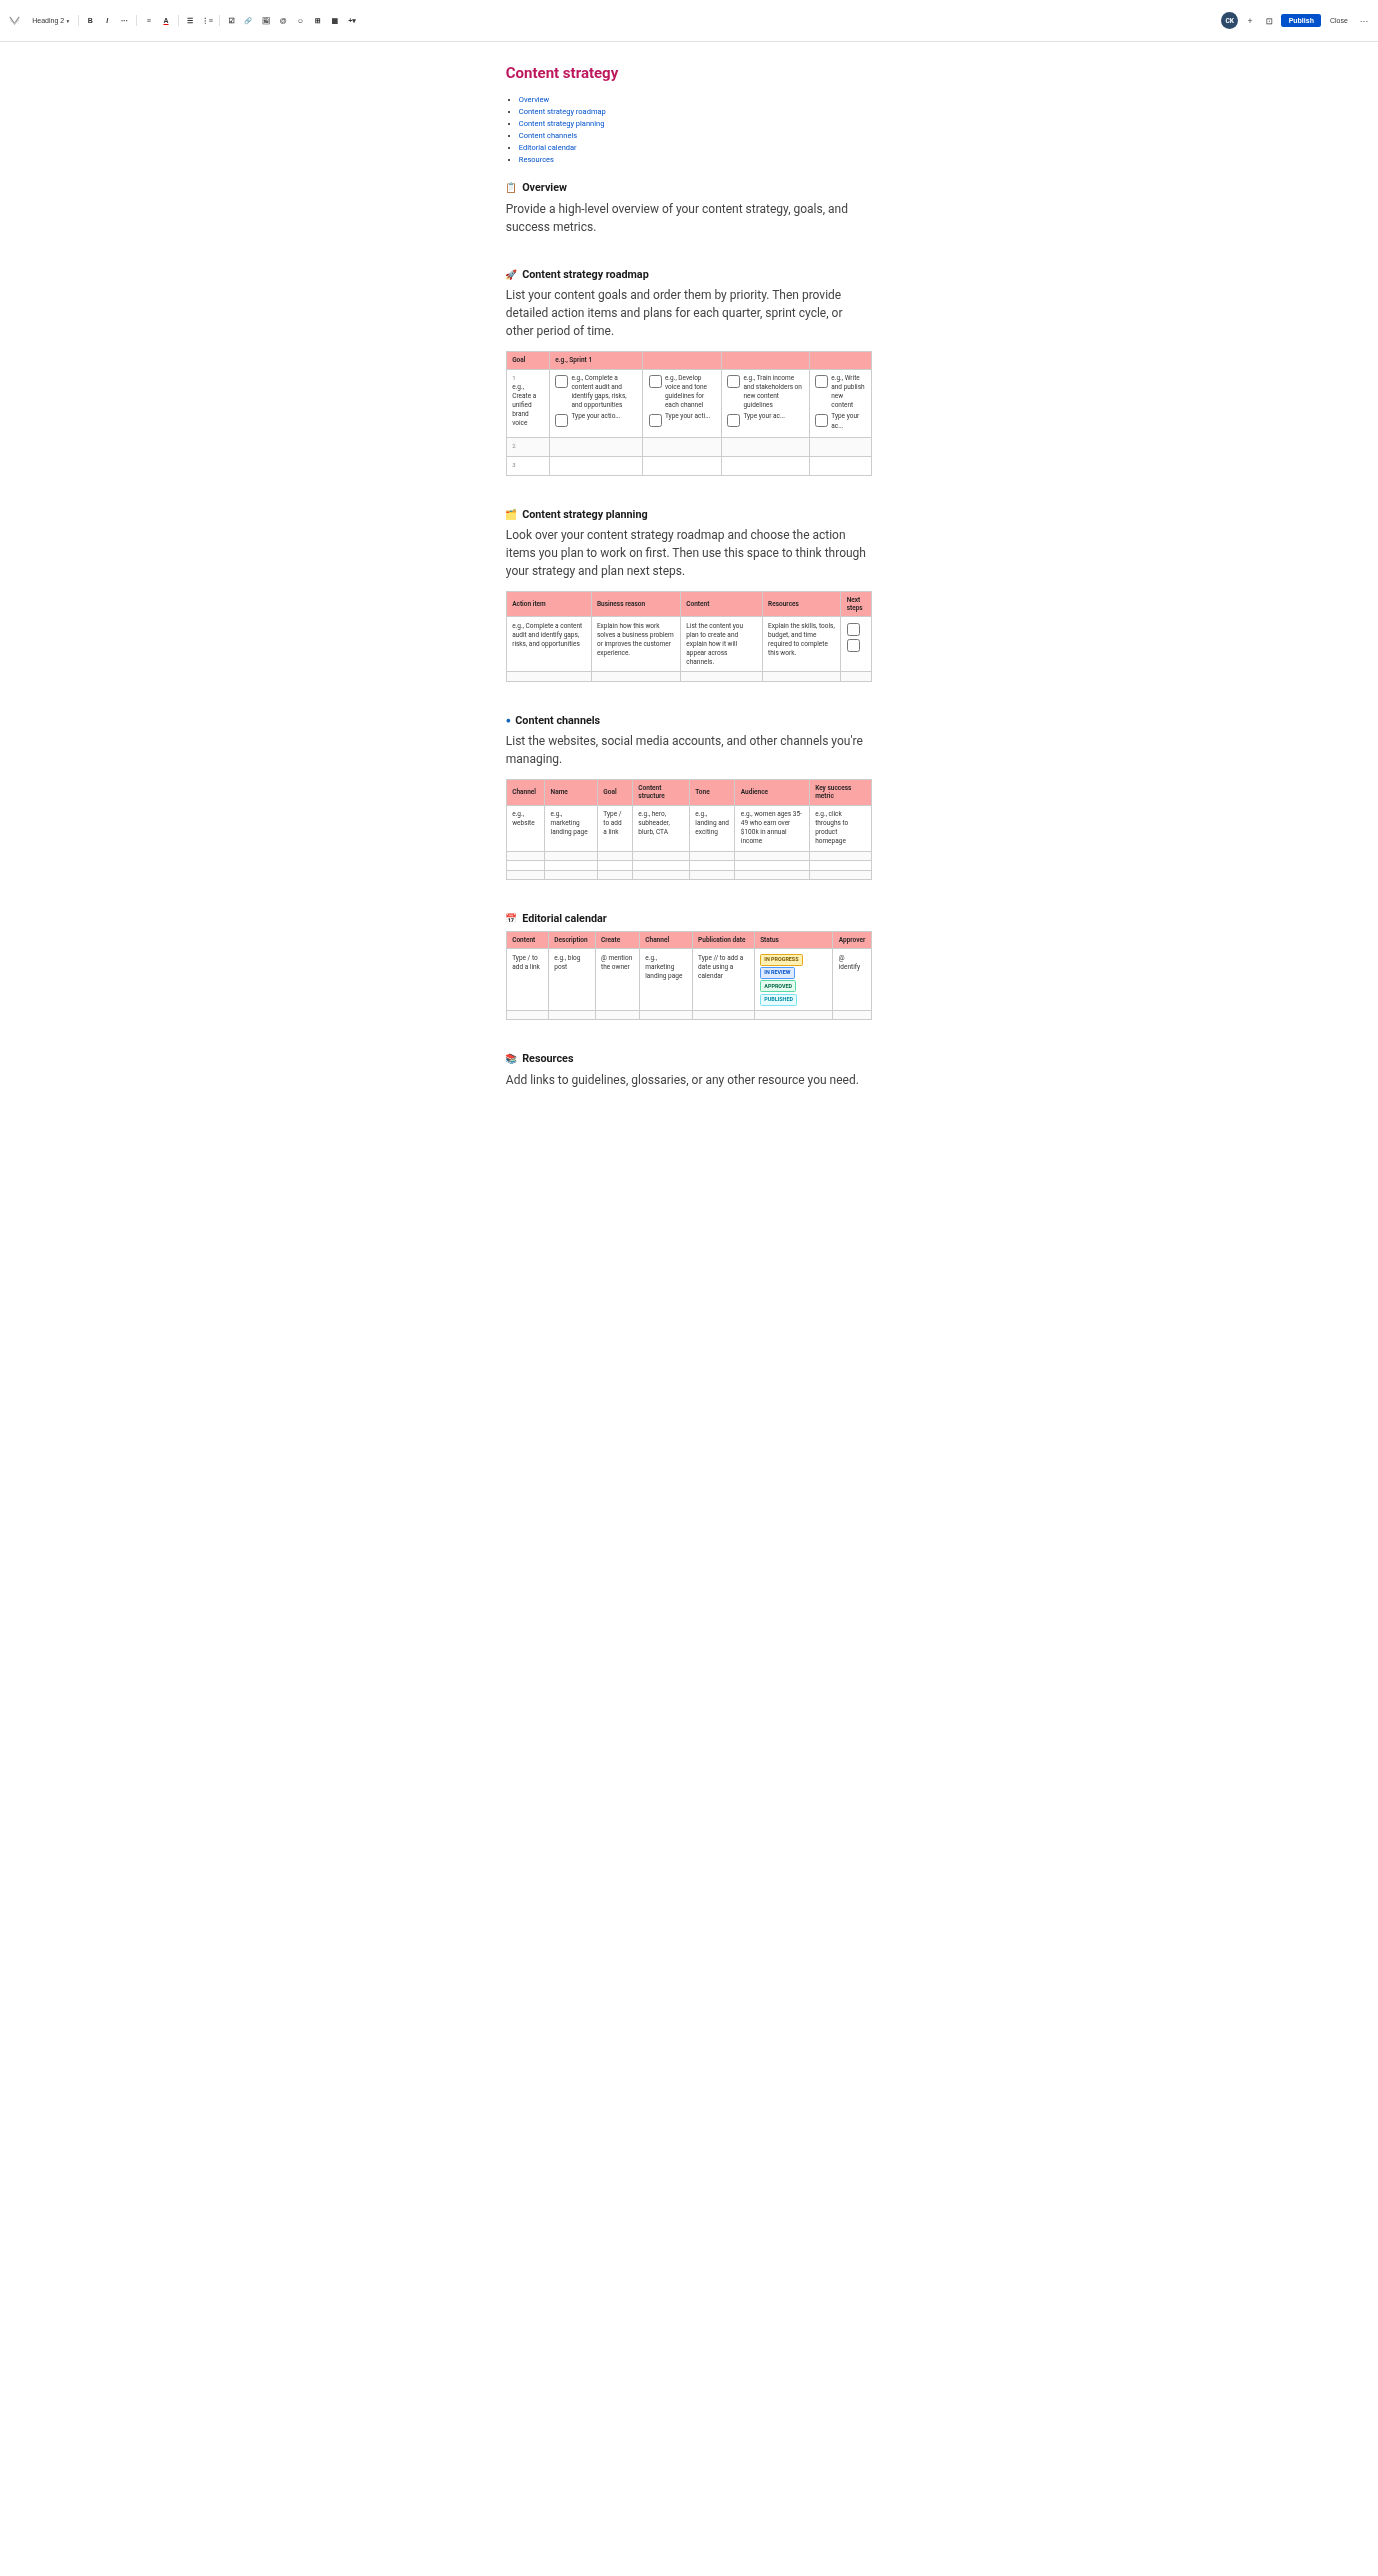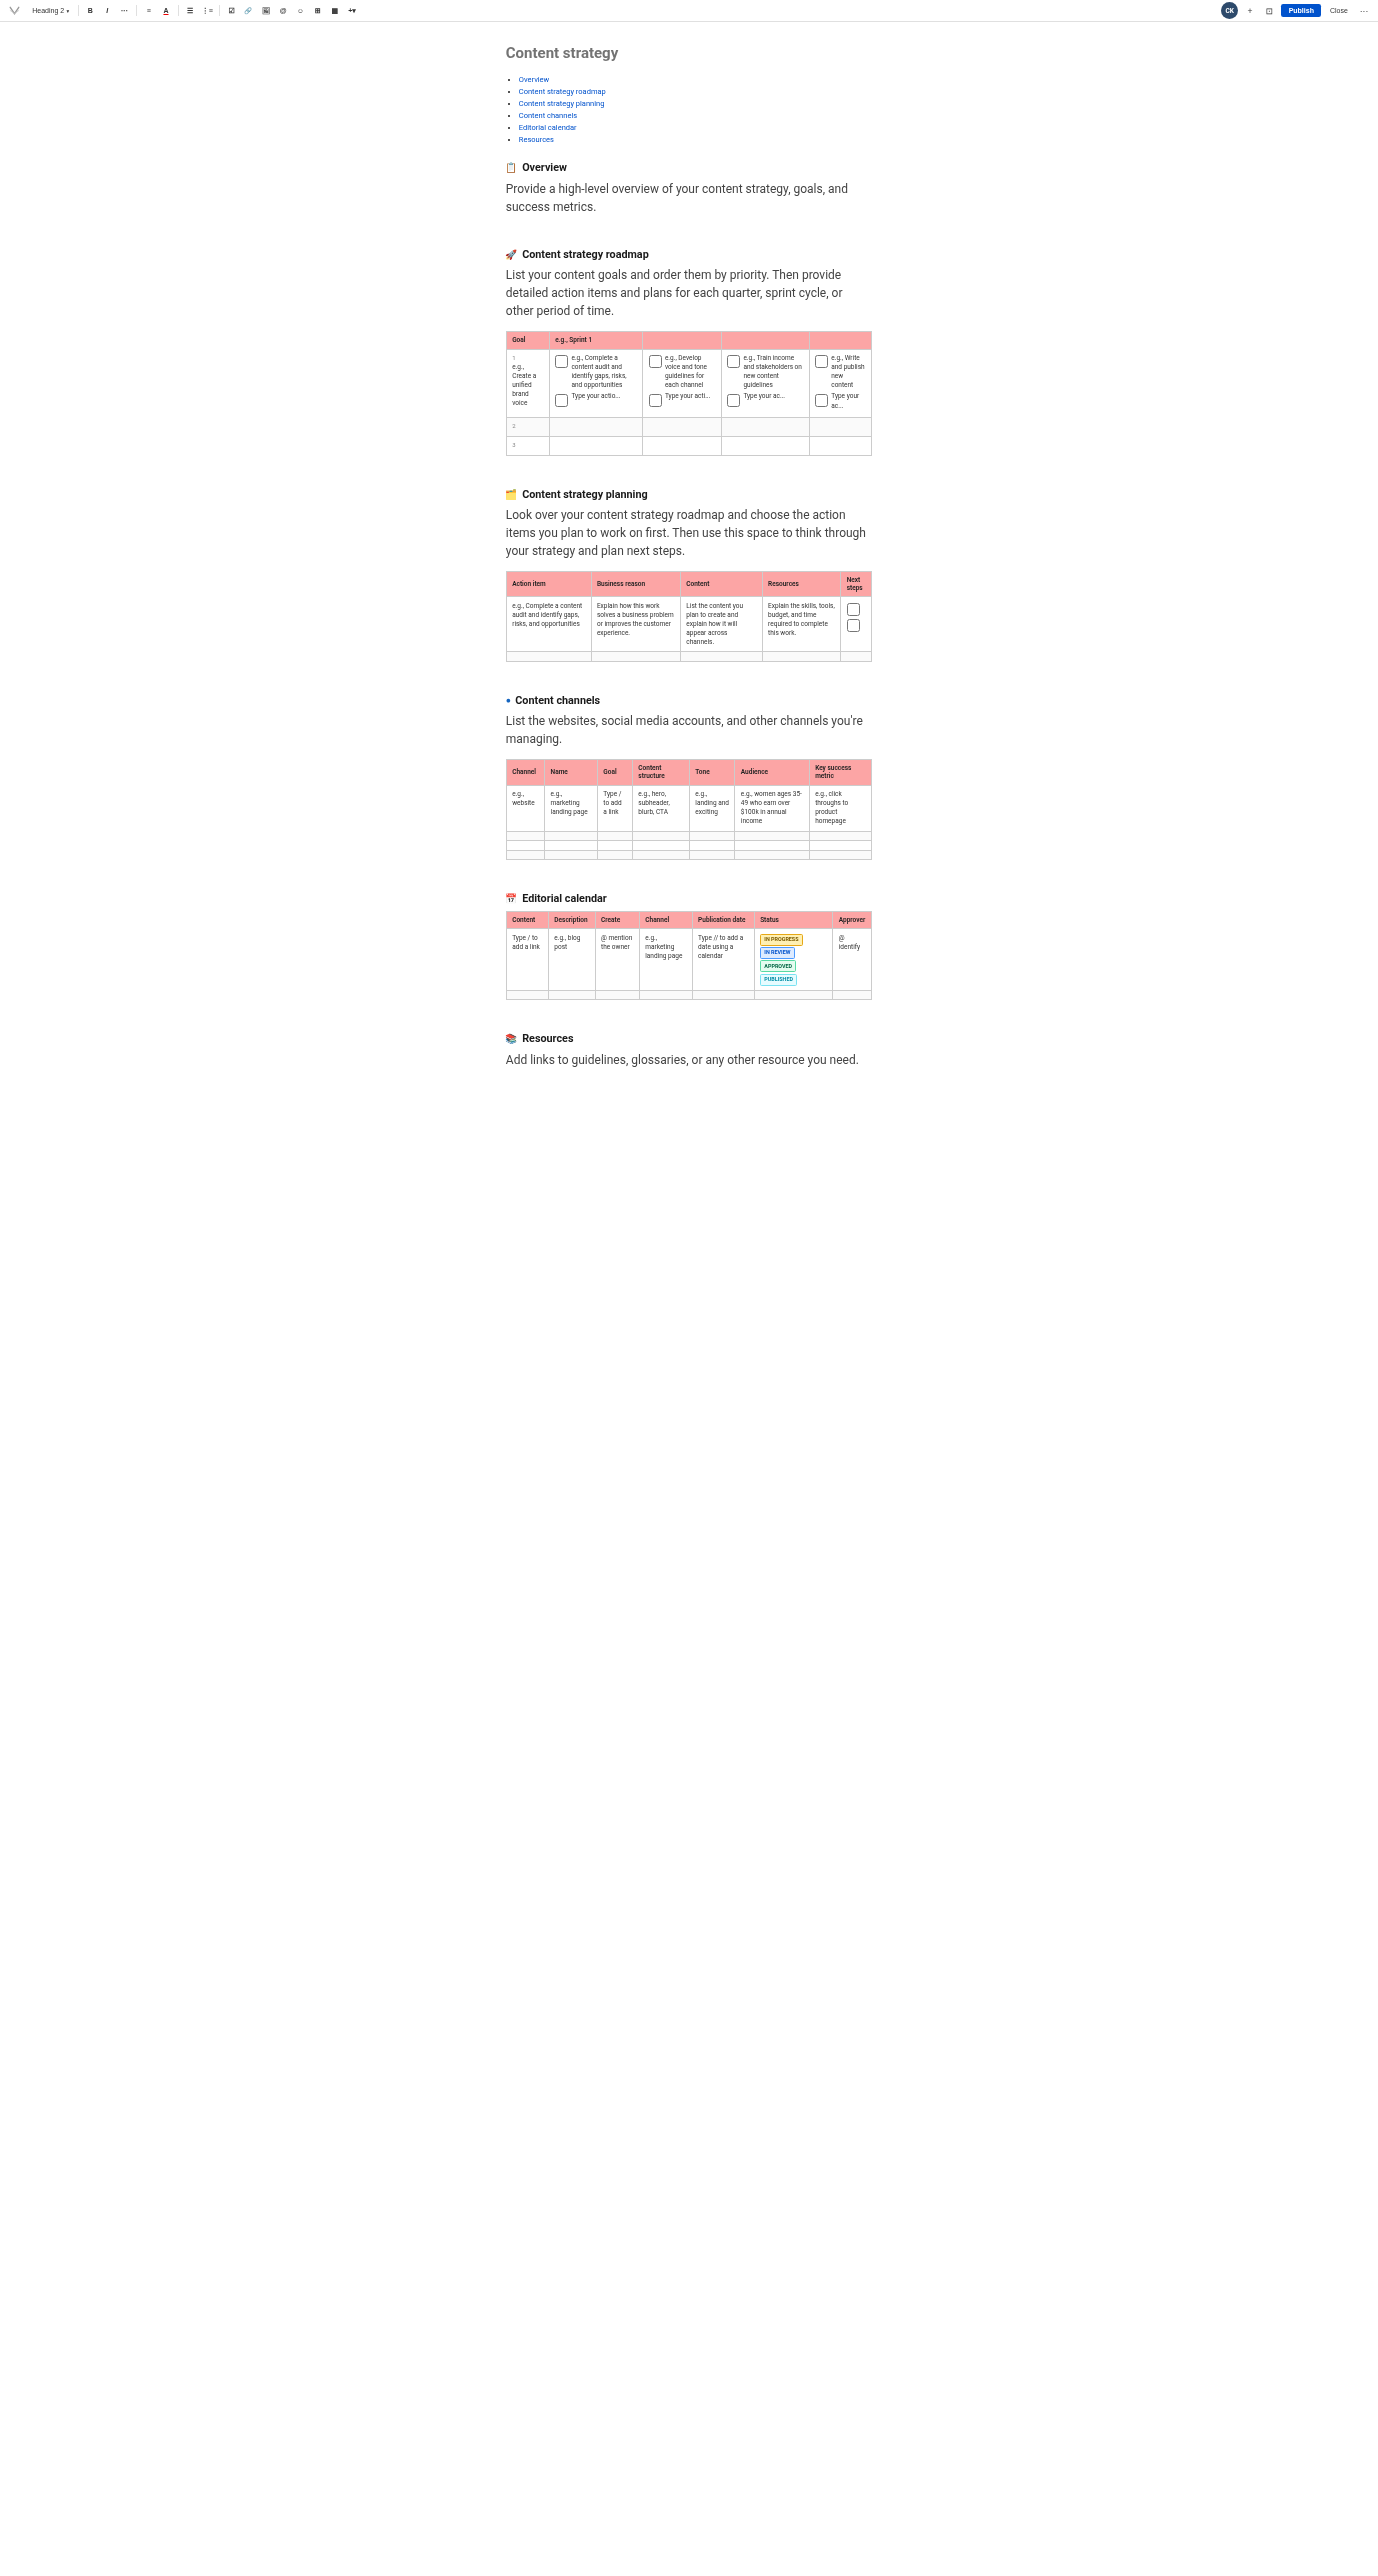--- a/index.html
+++ b/index.html
@@ -2,21 +2,21 @@
 <html style="font-size:8.6px"><head>
   <meta charset="utf-8">
   <style>
     * { box-sizing: border-box; margin: 0; padding: 0; }
     body { font-family: -apple-system, BlinkMacSystemFont, 'Segoe UI', Roboto, sans-serif; font-size: 7.5px; color: #1a1a1a; background: #fff; }
 
     
     .toolbar {
       display: flex;
       align-items: center;
-      height: 22px;
+      height: 42px;
       padding: 0 6.5px;
       border-bottom: 0.5px solid #e0e0e0;
       background: #fff;
       position: sticky;
       top: 0;
       z-index: 100;
       gap: 2.2px;
     }
     .toolbar-logo {
       width: 15px;
@@ -112,21 +112,21 @@
     .content-area {
       max-width: 388px;
       margin: 0 auto;
       padding: 21.5px 10.8px 43px;
     }
 
     
     .page-title {
       font-size: 15px;
       font-weight: 700;
-      color: #737373;
+      color: #be185d;
       margin-bottom: 13px;
     }
 
     
     .toc-list {
       list-style: disc;
       padding-left: 13px;
       margin-bottom: 17px;
     }
     .toc-list li {

